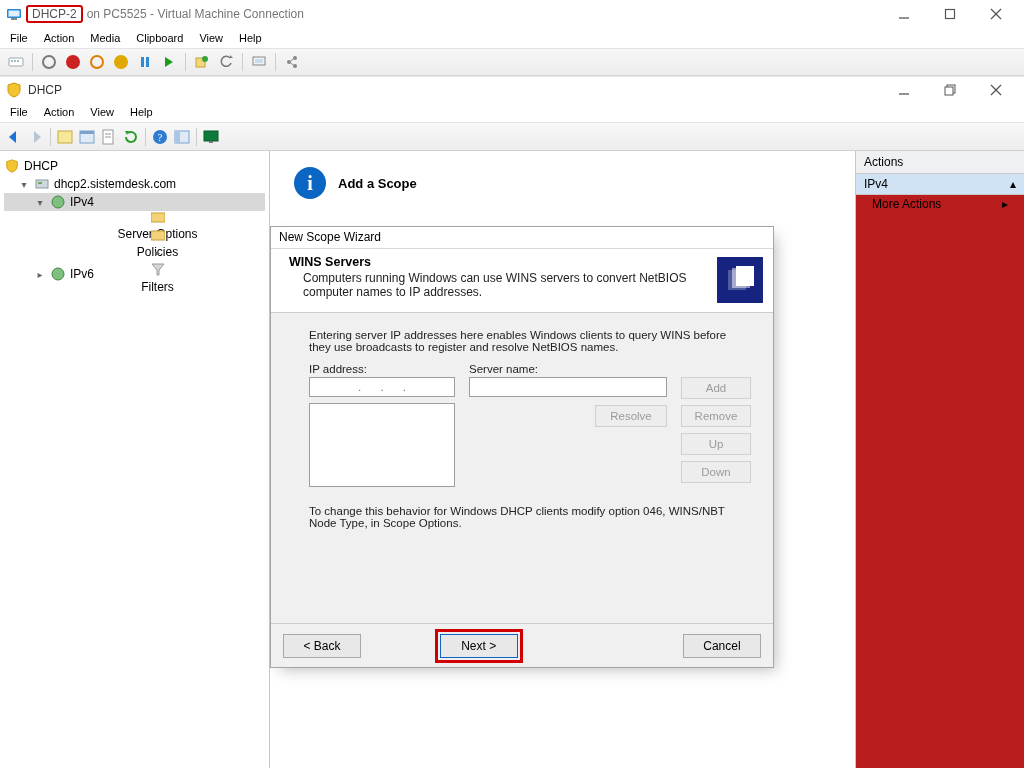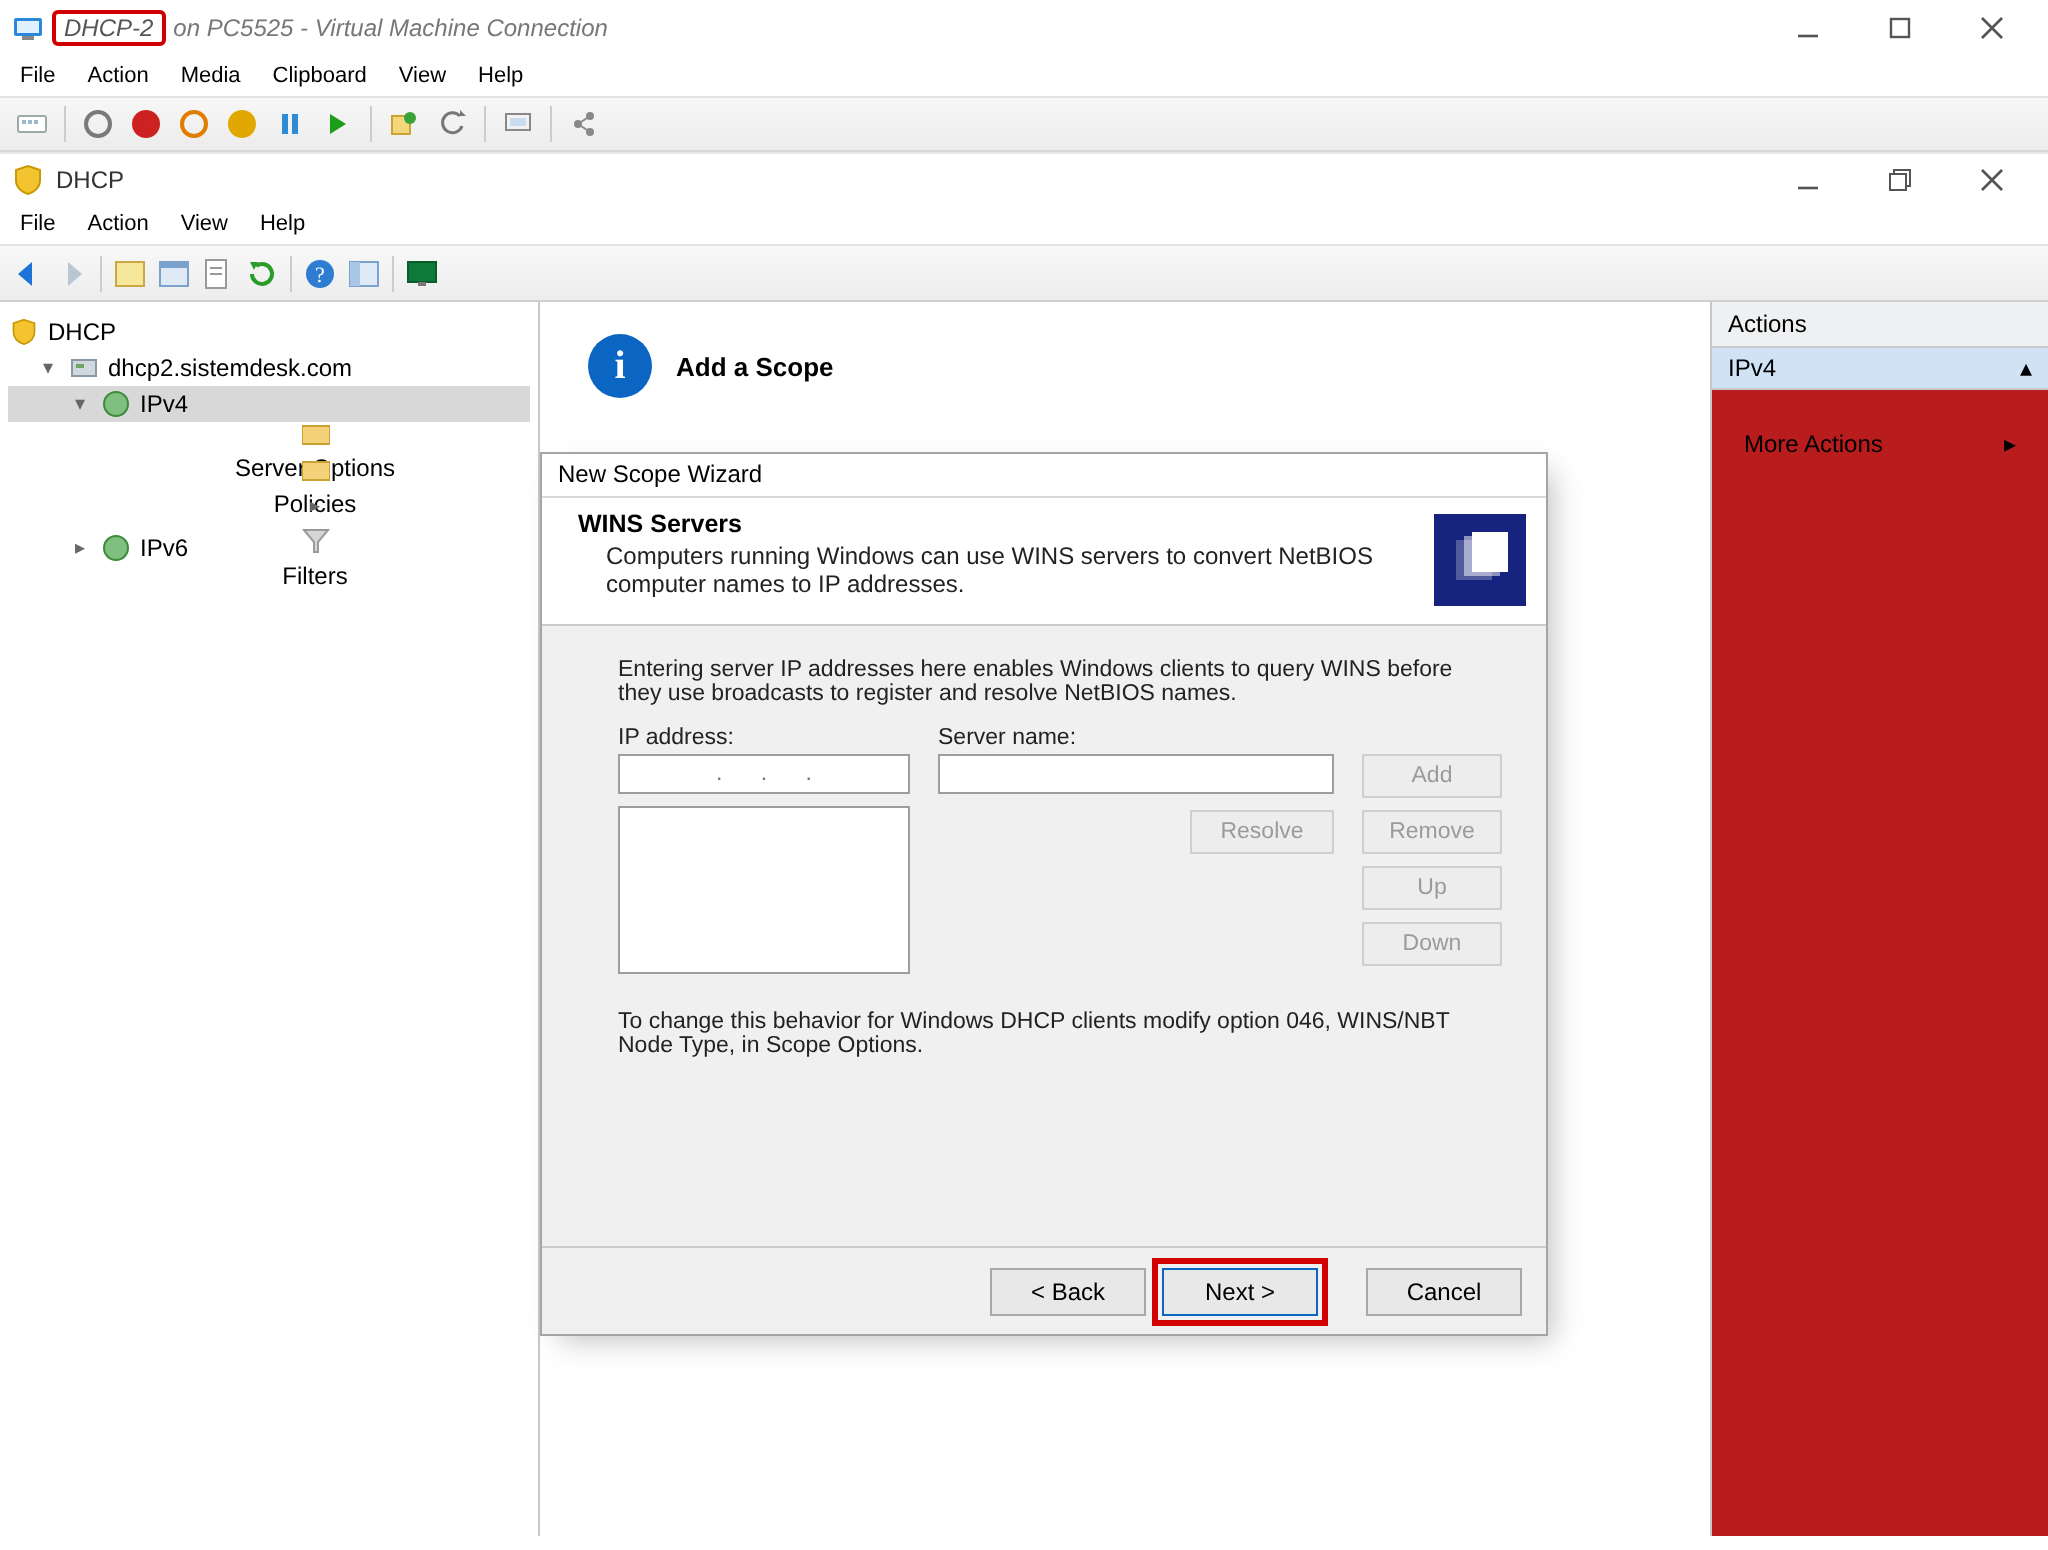--- a/index.html
+++ b/index.html
@@ -11,21 +11,20 @@
     color: #000;
     width: 1024px;
     height: 775px;
     overflow: hidden;
     position: relative;
   }
   
   .hv-title {
     display: flex; align-items: center; height: 28px;
     padding: 0 6px;
-    font-style: italic;
   }
   .hv-title .vm-icon { width: 16px; height: 16px; display: inline-block; margin-right: 4px; }
   .hv-title .vm-icon svg { width:16px; height:16px; }
   .hv-title .hl {
     border: 2px solid #d10000; border-radius: 3px; padding: 0 4px;
     color: #555; font-size: 12px;
   }
   .hv-title .rest { color: #777; margin-left: 4px; }
   .hv-title .spacer { flex: 1; }
   .winbtns { display:flex; gap:18px; padding-right:8px; }
@@ -87,21 +86,21 @@
     width:168px; background:#b91c1c; font-size:12px;
   }
   .actions-head {
     background:#eef0f2; border-bottom:1px solid #c8c8c8;
     padding:4px 8px; font-weight:normal;
   }
   .actions-sel {
     background:#cfe3f5; padding:3px 8px; display:flex; justify-content:space-between;
     border-bottom:1px solid #c8c8c8;
   }
-  .actions-item { padding:20px 16px; display:flex; justify-content:space-between; }
+  .actions-item { padding:2px 16px; display:flex; justify-content:space-between; }
   
   .wizard {
     position:absolute; left:270px; top:226px;
     width:504px; height:442px;
     background:#f0f0f0; border:1px solid #a5a5a5;
     box-shadow:6px 6px 14px -4px rgba(0,0,0,.25);
   }
   .wiz-title { background:#fff; height:22px; padding:3px 8px; font-size:12px; border-bottom:1px solid #d9d9d9; }
   .wiz-header {
     background:#fff; height:64px; padding:6px 10px 6px 18px;
@@ -130,21 +129,21 @@
   .wbtn {
     width:72px; height:22px; background:#eee; border:1px solid #adadad;
     font-family:inherit; font-size:11.5px; cursor:pointer;
   }
   .wbtn:disabled { color:#9b9b9b; background:#ededed; border-color:#cfcfcf; cursor:default; }
   .wbtn.small { width:70px; }
   .btncol { display:flex; flex-direction:column; gap:6px; }
   .note { margin-top:18px; max-width:460px; }
   .wiz-footer {
     position:absolute; left:0; right:0; bottom:0; height:44px;
-    border-top:1px solid #ccc; display:flex; align-items:center; justify-content:flex-end;
+    border-top:1px solid #ccc; display:flex; align-items:center; justify-content:space-between;
     gap:8px; padding:0 12px;
   }
   .nav-btn { width:78px; height:24px; background:#e8e8e8; border:1px solid #a8a8a8; font-family:inherit; font-size:12px; }
   .hl-red { outline:3px solid #d10000; outline-offset:2px; }
   .resolve-row { display:flex; justify-content:flex-end; margin-top:8px; }
 </style>
 </head>
 <body>
 
 <div class="hv-title">

